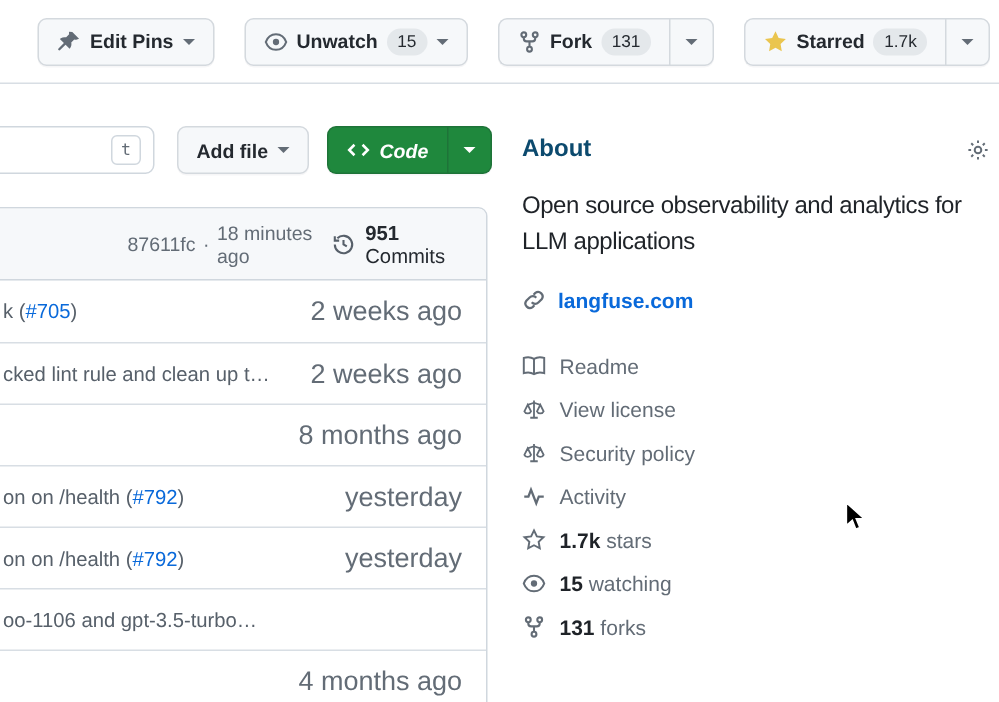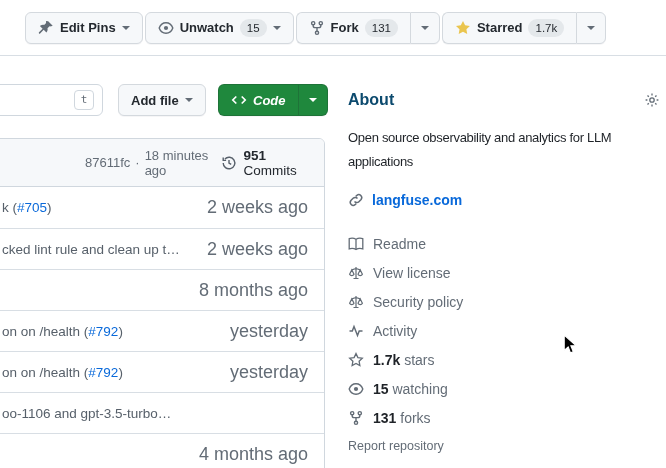--- a/index.html
+++ b/index.html
@@ -6,21 +6,21 @@
     --accent-green:#1f883d;
     --link-blue:#0969da;
     --star-yellow:#eac54f;
   }
   *{box-sizing:border-box;margin:0;padding:0;}
   body{font-family:"Liberation Sans","DejaVu Sans",sans-serif;background:#fff;}
   .page{position:relative;width:666px;height:468px;overflow:hidden;background:#fff;color:#24292f;}
 
   
   .topbar{position:absolute;top:0;left:0;right:0;height:56px;border-bottom:1px solid #d8dee4;
-          display:flex;align-items:center;gap:2px;padding-left:25px;}
+          display:flex;align-items:center;gap:20px;padding-left:25px;}
   .gh-btn{display:inline-flex;align-items:center;gap:6px;height:32px;padding:0 12px;
           background:#f6f8fa;border:1px solid #d4d9de;border-radius:6px;
           font-size:13px;font-weight:600;color:#24292f;cursor:pointer;
           box-shadow:0 1px 0 rgba(31,35,40,.04);white-space:nowrap;}
   .btn-group{display:inline-flex;}
   .btn-group .gh-btn:first-child{border-top-right-radius:0;border-bottom-right-radius:0;border-right:none;}
   .btn-group .gh-btn:last-child{border-top-left-radius:0;border-bottom-left-radius:0;padding:0 10px;}
   .caret{width:0;height:0;border-left:4px solid transparent;border-right:4px solid transparent;
          border-top:4px solid #636c76;display:inline-block;}
   .count{background:rgba(175,184,193,.25);border-radius:2em;padding:1px 7px;
@@ -59,21 +59,21 @@
   .file-row + .file-row{border-top:1px solid #d8dee4;}
   .msg{color:#57606a;white-space:nowrap;overflow:hidden;cursor:pointer;}
   .msg .issue{color:var(--link-blue);cursor:pointer;}
   .time{margin-left:auto;color:#636c76;font-size:18px;white-space:nowrap;padding-left:12px;}
 
   
   .about{position:absolute;left:348px;top:88px;width:312px;}
   .about-head{display:flex;align-items:center;justify-content:space-between;height:24px;}
   .about-head h2{font-size:16px;font-weight:700;color:#0c4a6e;}
   .gear{cursor:pointer;}
-  .desc{margin-top:14px;font-size:13px;line-height:24px;color:#1f2328;letter-spacing:-0.3px;}
+  .desc{margin-top:14px;font-size:16px;line-height:24px;color:#1f2328;letter-spacing:-0.3px;}
   .website{margin-top:18px;display:flex;align-items:flex-start;gap:8px;height:24px;}
   .website .site{color:var(--link-blue);font-weight:600;font-size:14px;cursor:pointer;}
   .about-list{list-style:none;margin-top:13px;}
   .about-list li{display:flex;align-items:center;gap:9px;height:29px;color:#636c76;font-size:14px;cursor:pointer;}
   .txt strong{color:#1f2328;font-weight:600;}
   .report{margin-top:7px;font-size:12.5px;color:#636c76;cursor:pointer;}
 
   
   .cursor{position:absolute;left:563px;top:334px;width:15px;height:21px;z-index:10;}
 </style>
@@ -289,20 +289,19 @@
               <circle cx="4.2" cy="3.2" r="1.6"></circle>
               <circle cx="11.8" cy="3.2" r="1.6"></circle>
               <circle cx="8" cy="12.8" r="1.6"></circle>
               <path d="M4.2 4.8v.9c0 1 .8 1.9 1.9 1.9h3.8c1 0 1.9-.8 1.9-1.9v-.9M8 7.6v3.6"></path>
             </svg>
         </span>
         <span class="txt"><strong>131</strong><span> forks</span></span>
       </li>
     </ul>
 
-    <div class="report">Report repository</div>
   </aside>
 
   <svg class="cursor" viewBox="0 0 14 20">
     <path d="M1 1v14.6l3.8-3.3 2.2 5.7 2.7-1.1-2.3-5.6h5.1z" fill="#000" stroke="#fff" stroke-width="1.1"></path>
   </svg>
 
 </div>
 
 </body></html>

